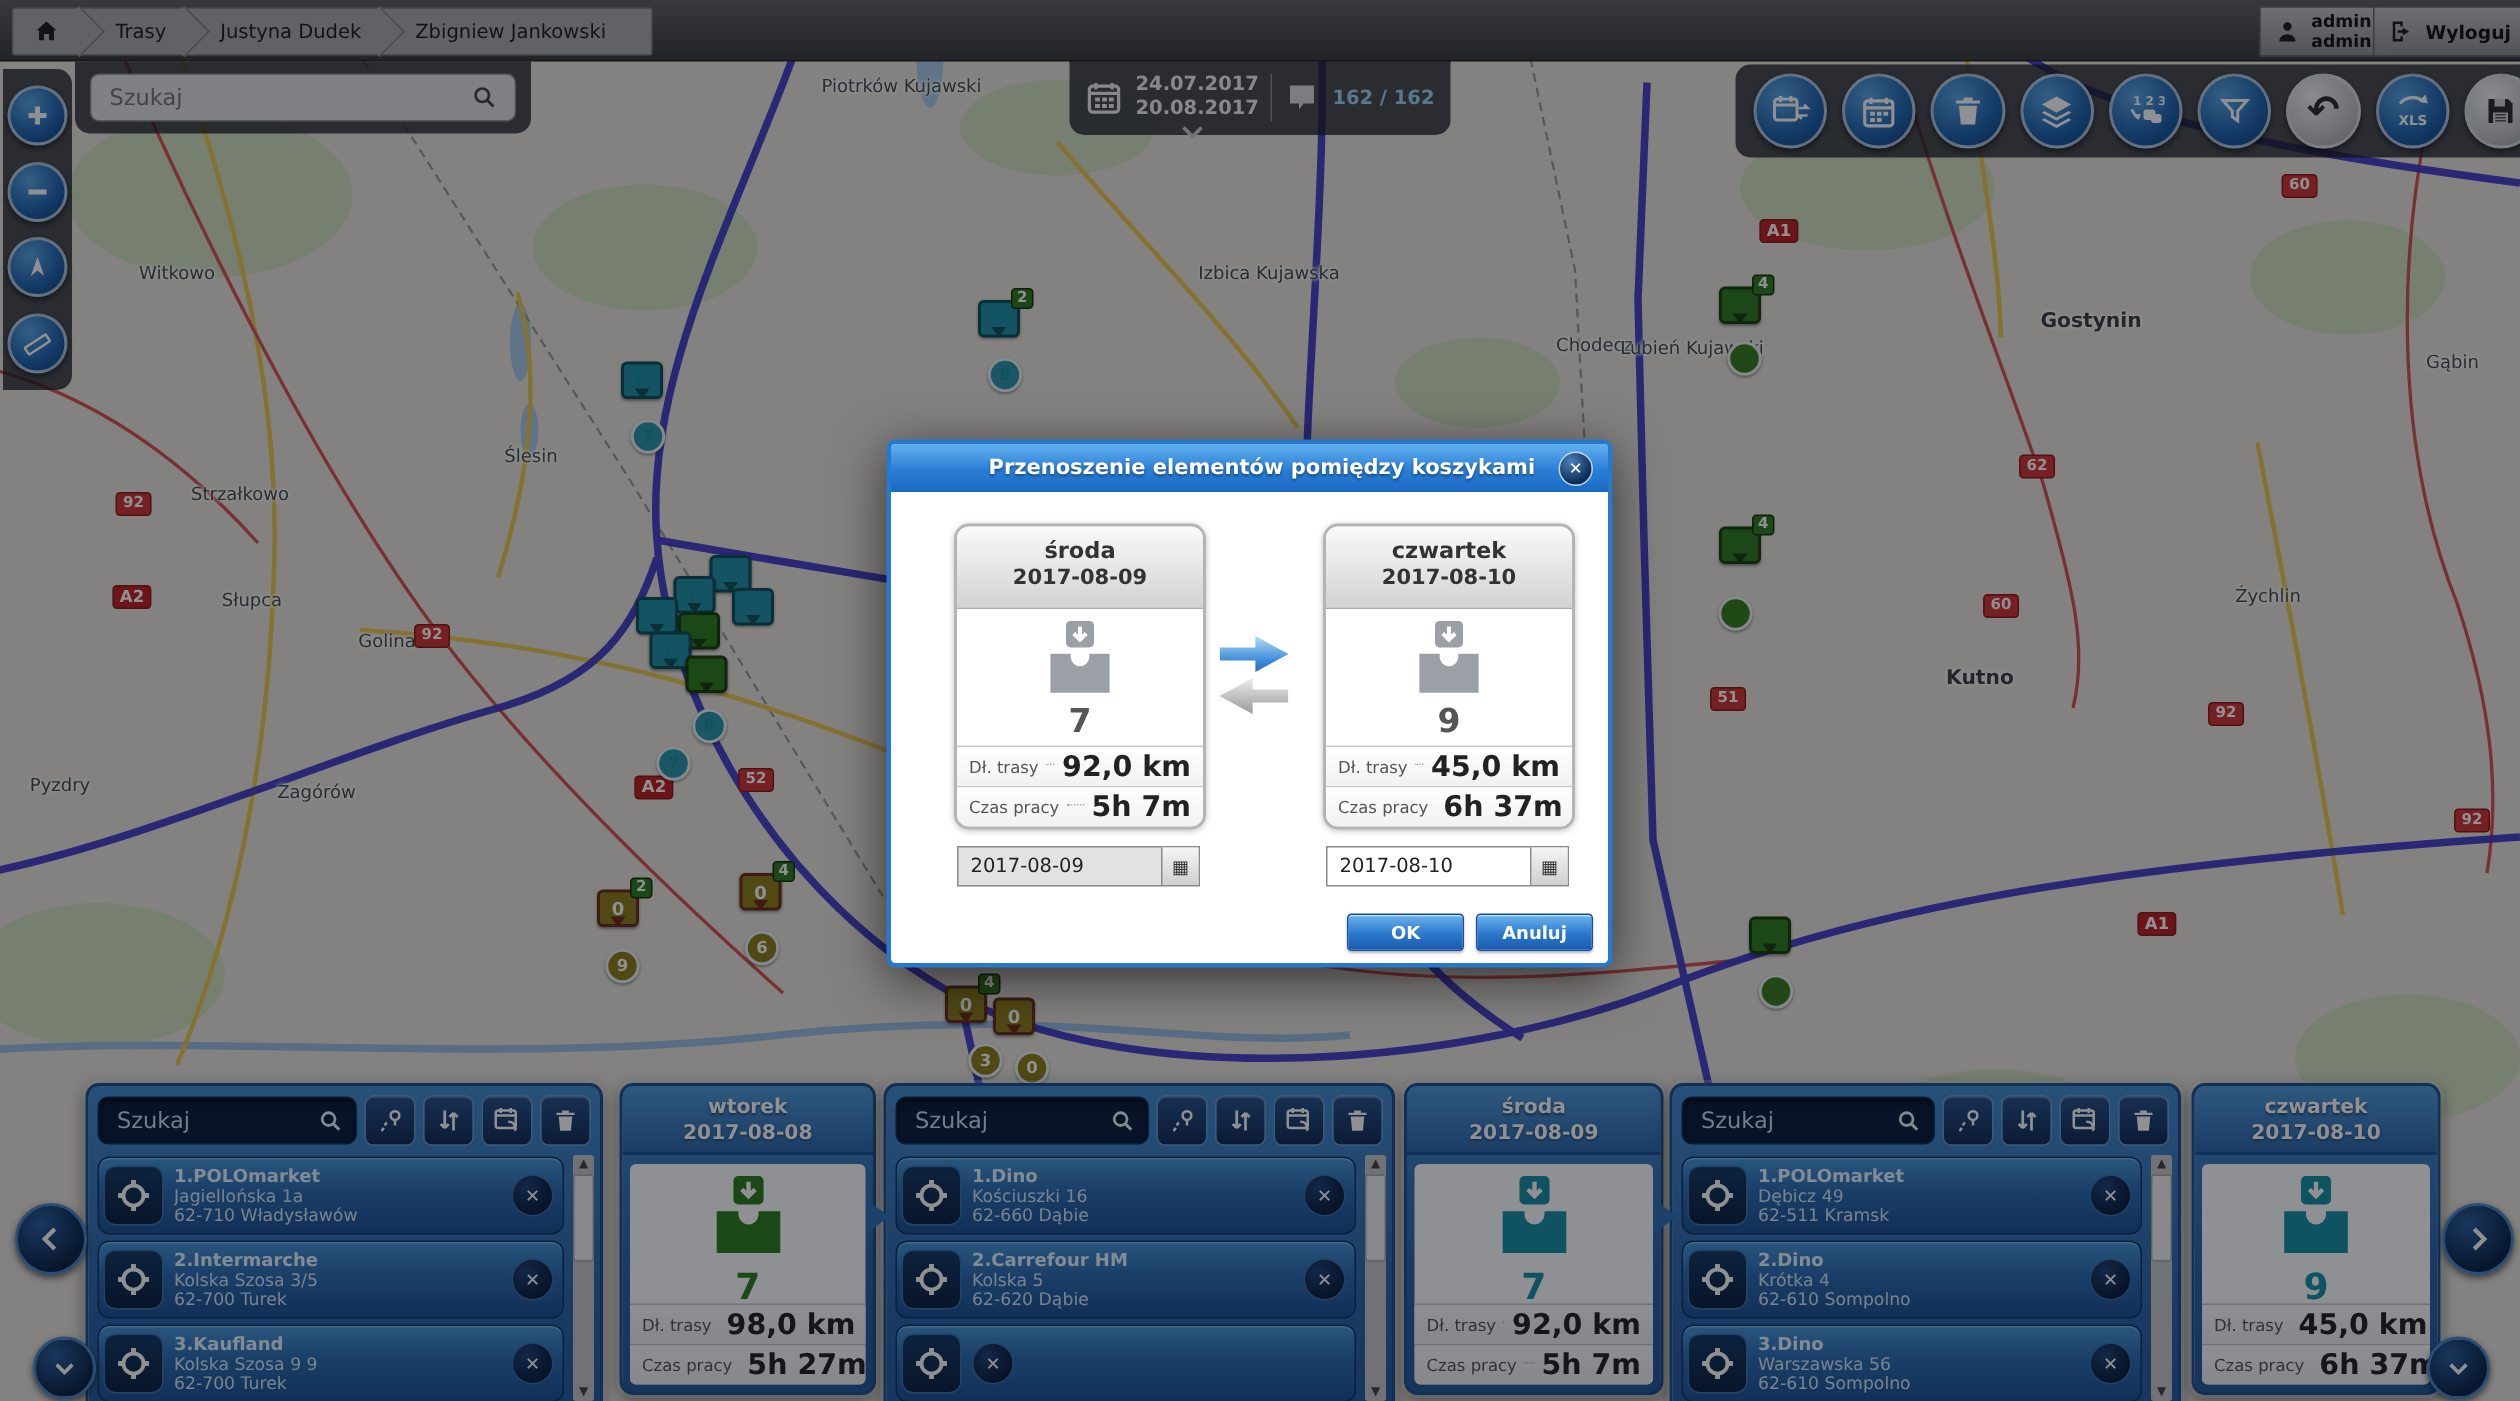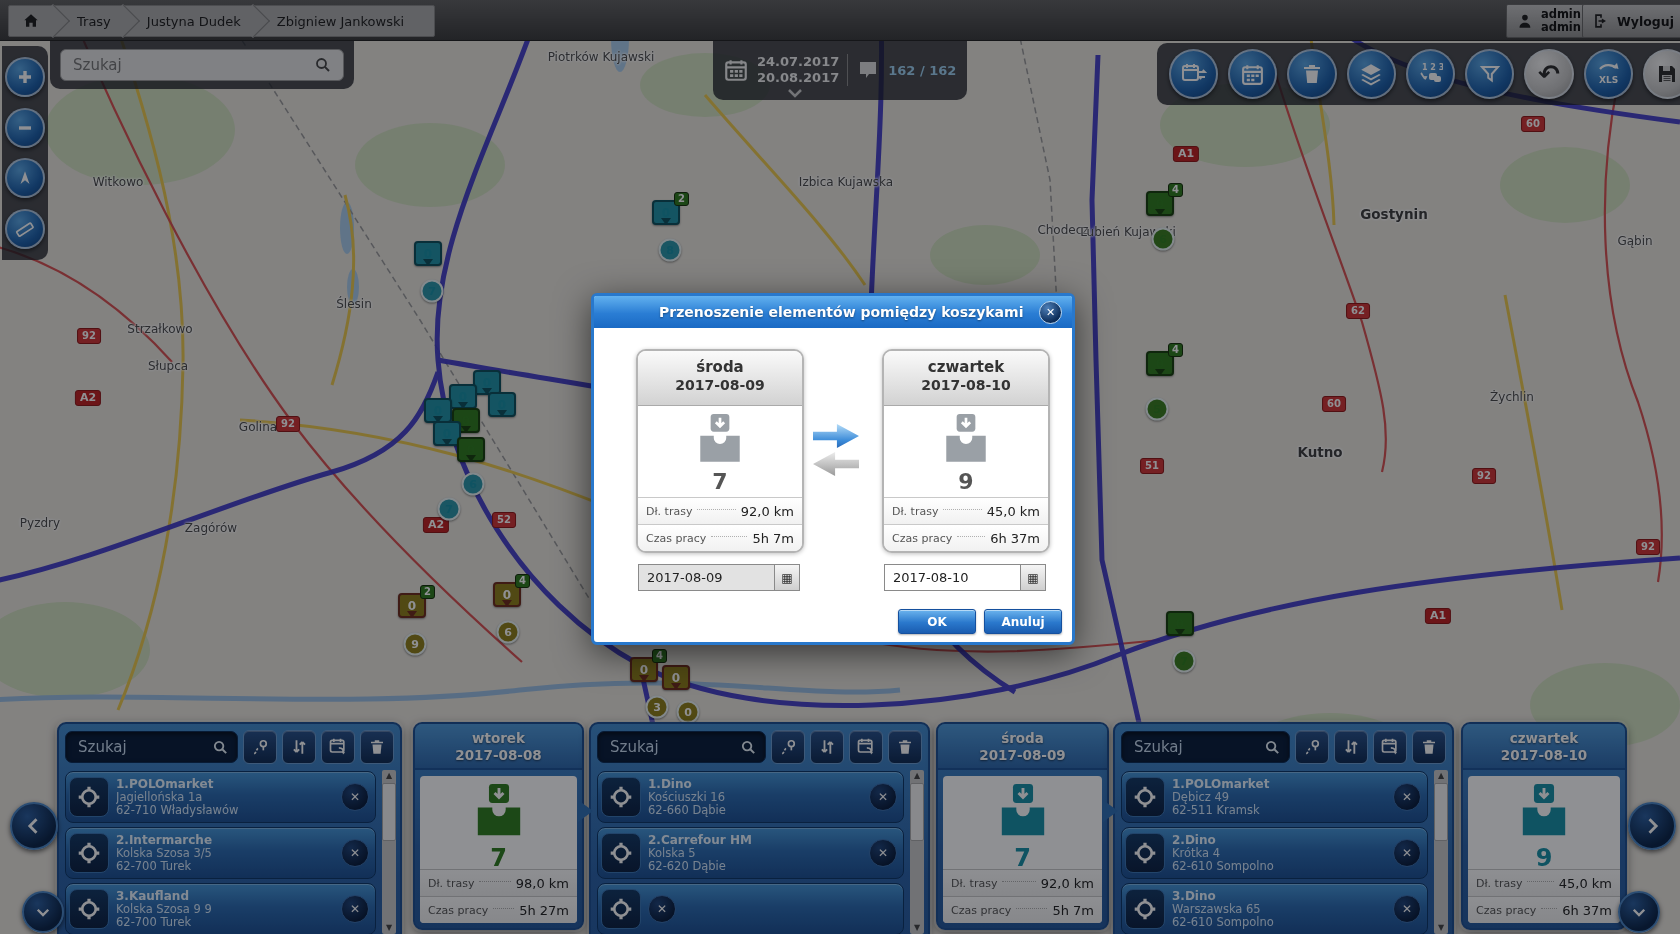--- a/index.html
+++ b/index.html
@@ -49,21 +49,21 @@
     display:flex;flex-direction:column;align-items:center;justify-content:space-around;padding:6px 0;}
   .circle-btn{border-radius:50%;background:radial-gradient(circle at 35% 28%,#5aa6e4,#1c60aa 62%,#0c3e7c);
     border:2px solid rgba(220,228,238,0.75);box-shadow:0 2px 4px rgba(0,0,0,0.55);
     display:flex;align-items:center;justify-content:center;color:#fff;}
   .circle-btn.gray{background:radial-gradient(circle at 35% 28%,#f4f4f4,#c6c6c6 62%,#969696);color:#2a2a2a;}
   .cb36{width:36px;height:36px;} .cb46{width:46px;height:46px;}
   #map-search-wrap{left:50px;top:41px;width:284px;height:48px;border-radius:0 0 10px 10px;display:flex;align-items:center;padding:0 10px;}
   #map-search{flex:1;height:30px;border:1px solid #9a9a9a;border-radius:6px;background:#e3e3e3;
     font-size:15px;color:#333;padding:0 34px 0 12px;font-family:inherit;outline:none;}
   #map-search-wrap .mag{position:absolute;right:22px;color:#444;}
-  #date-panel{left:713px;top:40px;width:234px;height:60px;border-radius:0 0 10px 10px;
+  #date-panel{left:713px;top:40px;width:234px;height:50px;border-radius:0 0 10px 10px;
     display:flex;align-items:center;gap:8px;padding:0 10px;color:#f0f0f0;}
   #date-panel .dates{font-size:13px;font-weight:bold;line-height:16px;position:relative;}
   #date-panel .chev{position:absolute;left:30px;bottom:-12px;}
   #date-panel .divider{width:1px;height:32px;background:#8a8a8a;}
   #counter{color:#9fd2f2;font-size:13px;font-weight:bold;white-space:nowrap;}
   #toolbar{left:1157px;top:43px;width:523px;height:62px;border-radius:10px 0 0 10px;
     display:flex;align-items:center;gap:10px;padding:0 0 0 12px;}
   .undo-glyph{font-size:26px;line-height:26px;font-weight:bold;}
   
   .panel{position:absolute;top:722px;z-index:10;border:2px solid #1c4f92;border-radius:9px;
@@ -101,21 +101,21 @@
   .basket-body{position:absolute;left:5px;right:5px;top:52px;bottom:5px;background:#fff;border-radius:4px;
     display:flex;flex-direction:column;align-items:center;}
   .basket-ic{margin-top:8px;}
   .green{color:#2e7d1e;} .teal{color:#1691a6;} .grayic{color:#9aa0a6;}
   .bcount{font-size:24px;font-weight:bold;margin-top:2px;}
   .stats{position:absolute;left:0;right:0;bottom:0;}
   .stat{height:26px;display:flex;align-items:center;border-top:1px solid #c9c9c9;padding:0 8px;background:linear-gradient(#fdfdfd,#efefef);}
   .stat:last-child{border-radius:0 0 4px 4px;}
   .slabel{font-size:11px;color:#555;white-space:nowrap;}
   .leader{flex:1;border-bottom:1px dotted #b0b0b0;margin:0 5px 4px;}
-  .sval{font-size:13px;font-weight:normal;color:#222;white-space:nowrap;}
+  .sval{font-size:19px;font-weight:bold;color:#222;white-space:nowrap;}
   .connector{position:absolute;z-index:11;width:0;height:0;border:11px solid transparent;border-left:15px solid #2f6fb5;}
   .nav-circle{position:absolute;z-index:10;border-radius:50%;background:radial-gradient(circle at 35% 28%,#2a5d9e,#0a2448 70%);
     border:2px solid #4a85c5;box-shadow:0 2px 5px rgba(0,0,0,0.6);display:flex;align-items:center;justify-content:center;color:#fff;}
   
   #dim{position:absolute;inset:0;background:rgba(6,9,16,0.45);z-index:40;}
   #modal{position:absolute;left:591px;top:293px;width:484px;height:352px;z-index:50;background:#fff;
     border:3px solid #2878cc;border-radius:6px;box-sizing:border-box;box-shadow:0 8px 35px rgba(0,0,0,0.6);}
   #modal-header{height:32px;background:linear-gradient(#62b1ef,#2a7dd4 55%,#1a6ac4);display:flex;align-items:center;
     padding:0 10px 0 18px;border-radius:2px 2px 0 0;}
   #modal-title{color:#fff;font-size:14px;font-weight:bold;text-shadow:0 1px 2px rgba(0,0,0,0.4);flex:1;padding-left:47px;}
@@ -202,21 +202,21 @@
   </svg>
   <div id="map-layer">
       <span class="map-label" style="left: 601px; top: 57px;">Piotrków Kujawski</span>
       <span class="map-label" style="left: 846px; top: 182px;">Izbica Kujawska</span>
       <span class="map-label" style="left: 1063px; top: 230px;">Chodecz</span>
       <span class="map-label" style="left: 1128px; top: 232px;">Lubień Kujawski</span>
       <span class="map-label big" style="left: 1394px; top: 214px;">Gostynin</span>
       <span class="map-label" style="left: 1635px; top: 241px;">Gąbin</span>
       <span class="map-label" style="left: 118px; top: 182px;">Witkowo</span>
       <span class="map-label" style="left: 160px; top: 329px;">Strzałkowo</span>
-      <span class="map-label" style="left: 168px; top: 366px; text-align: right;">Słupca</span>
+      <span class="map-label" style="left: 168px; top: 400px; text-align: right;">Słupca</span>
       <span class="map-label" style="left: 258px; top: 427px;">Golina</span>
       <span class="map-label" style="left: 40px; top: 523px;">Pyzdry</span>
       <span class="map-label" style="left: 211px; top: 528px; text-align: right;">Zagórów</span>
       <span class="map-label" style="left: 354px; top: 264px; margin-top: 40px;">Ślesin</span>
       <span class="map-label big" style="left: 1320px; top: 452px;">Kutno</span>
       <span class="map-label" style="left: 1512px; top: 397px;">Żychlin</span>
       <span class="shield" style="left: 89px; top: 336px;">92</span>
       <span class="shield" style="left: 288px; top: 424px;">92</span>
       <span class="shield" style="left: 1484px; top: 476px;">92</span>
       <span class="shield" style="left: 1648px; top: 547px;">92</span>
@@ -705,21 +705,21 @@
       </div>
       <div class="stop-row">
         <div class="tile">
             <svg width="26" height="26" viewBox="0 0 24 24">
               <circle cx="12" cy="12" r="6.2" fill="none" stroke="#fff" stroke-width="2.4"></circle>
               <path d="M12 2.5v4M12 17.5v4M2.5 12h4M17.5 12h4" stroke="#fff" stroke-width="3"></path>
             </svg>
           </div>
         <div class="stop-text">
             <div class="stop-name">3.Dino</div>
-            <div class="stop-addr">Warszawska 65</div>
+            <div class="stop-addr">Warszawska 56</div>
             <div class="stop-addr">62-610 Sompolno</div>
           </div>
         <div class="xbtn">✕</div>
       </div>
 
     </div>
     <div class="vscroll">
         <span class="sarr">▲</span>
         <div class="sthumb"></div>
         <span class="sarr sdown">▼</span>

